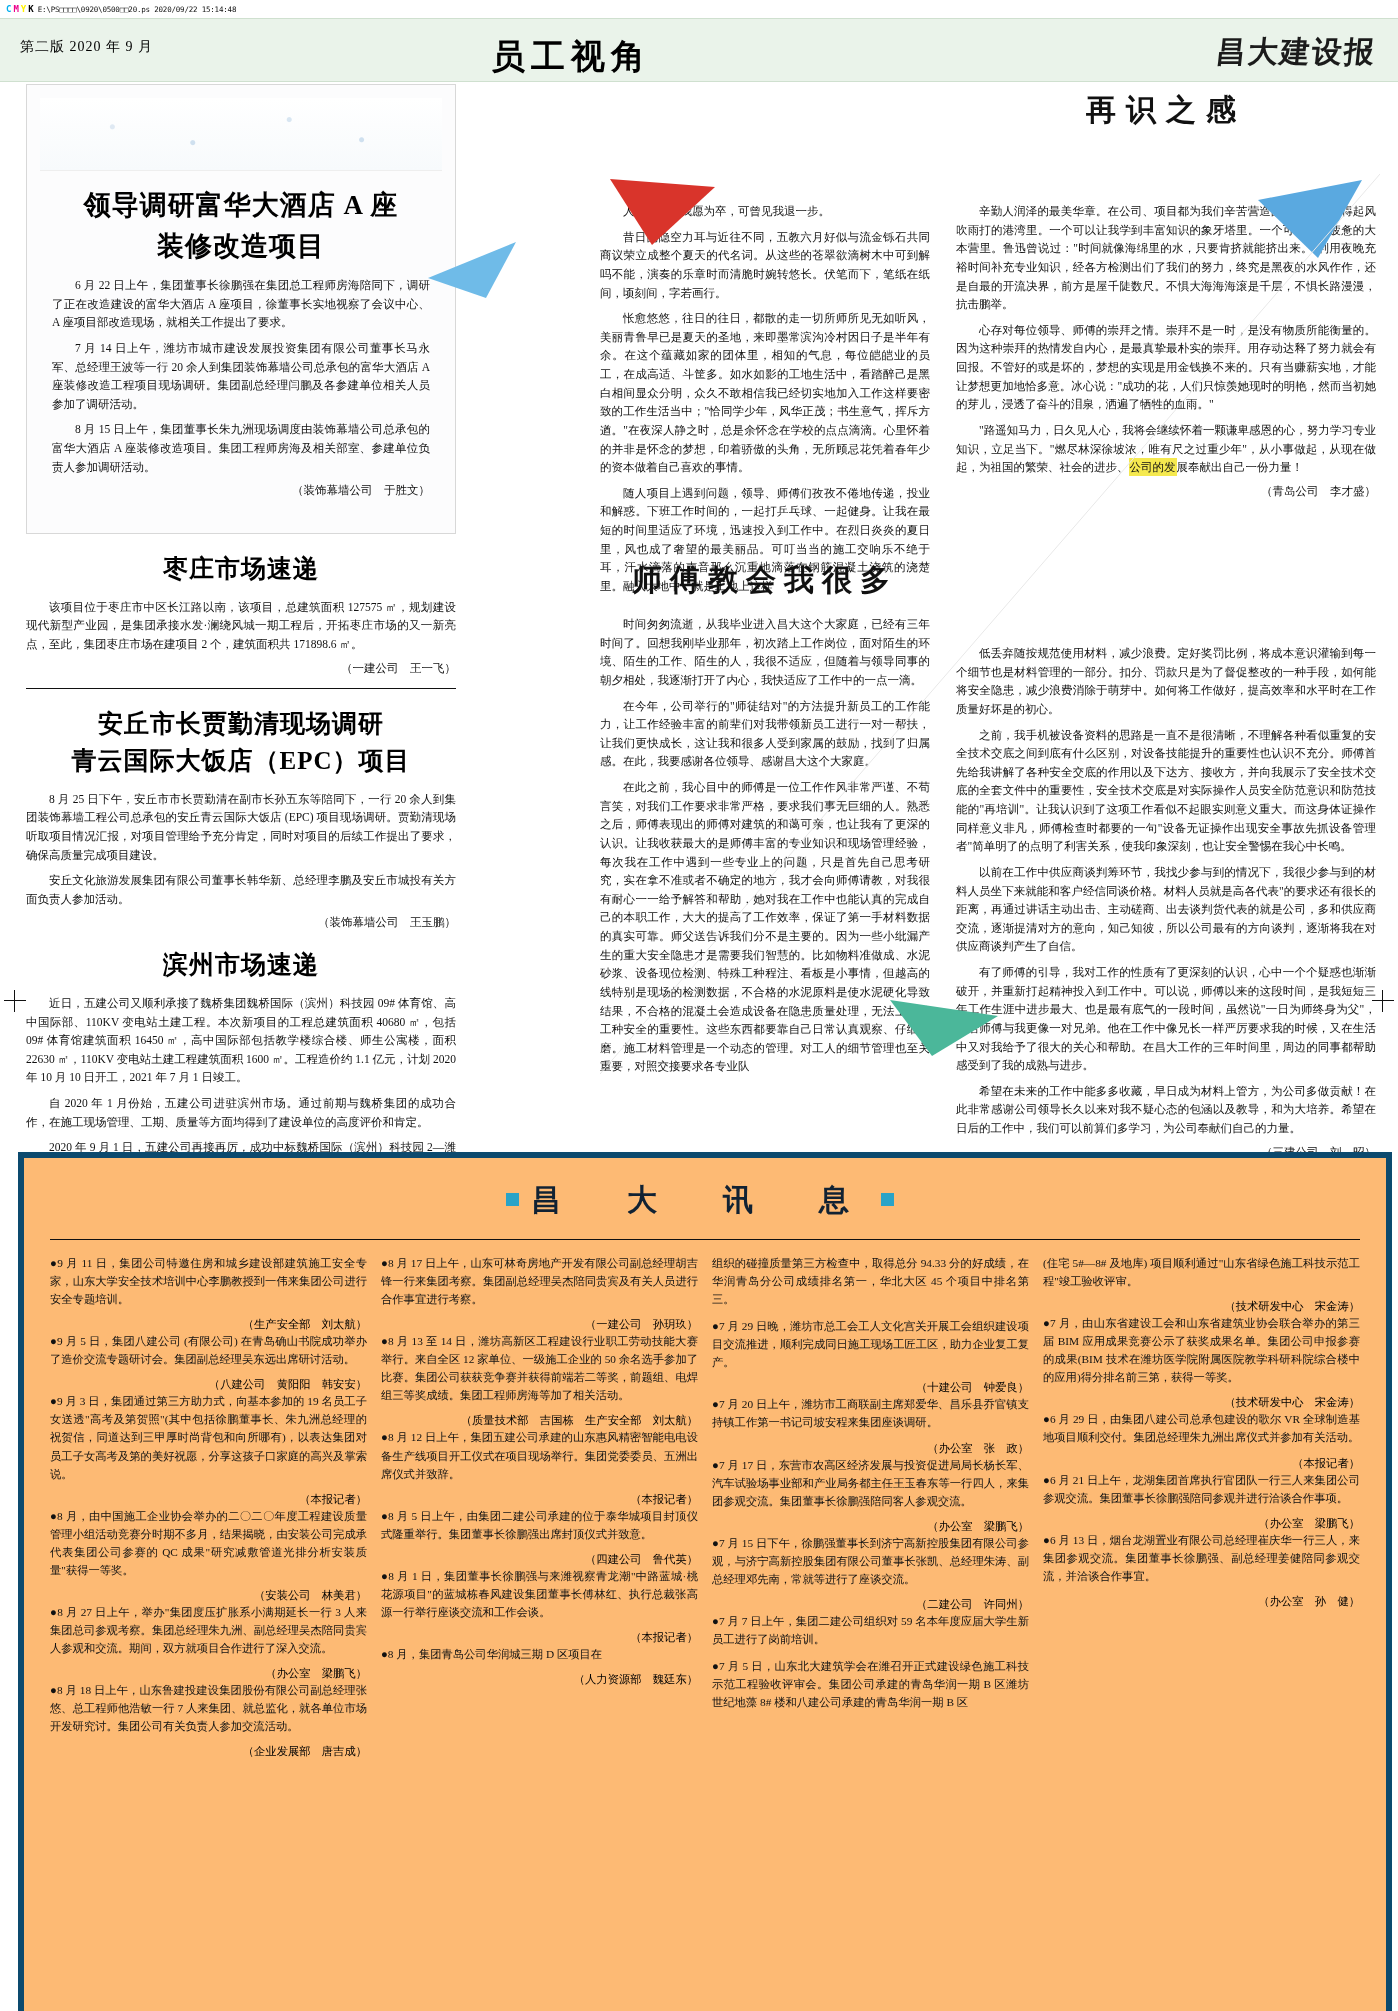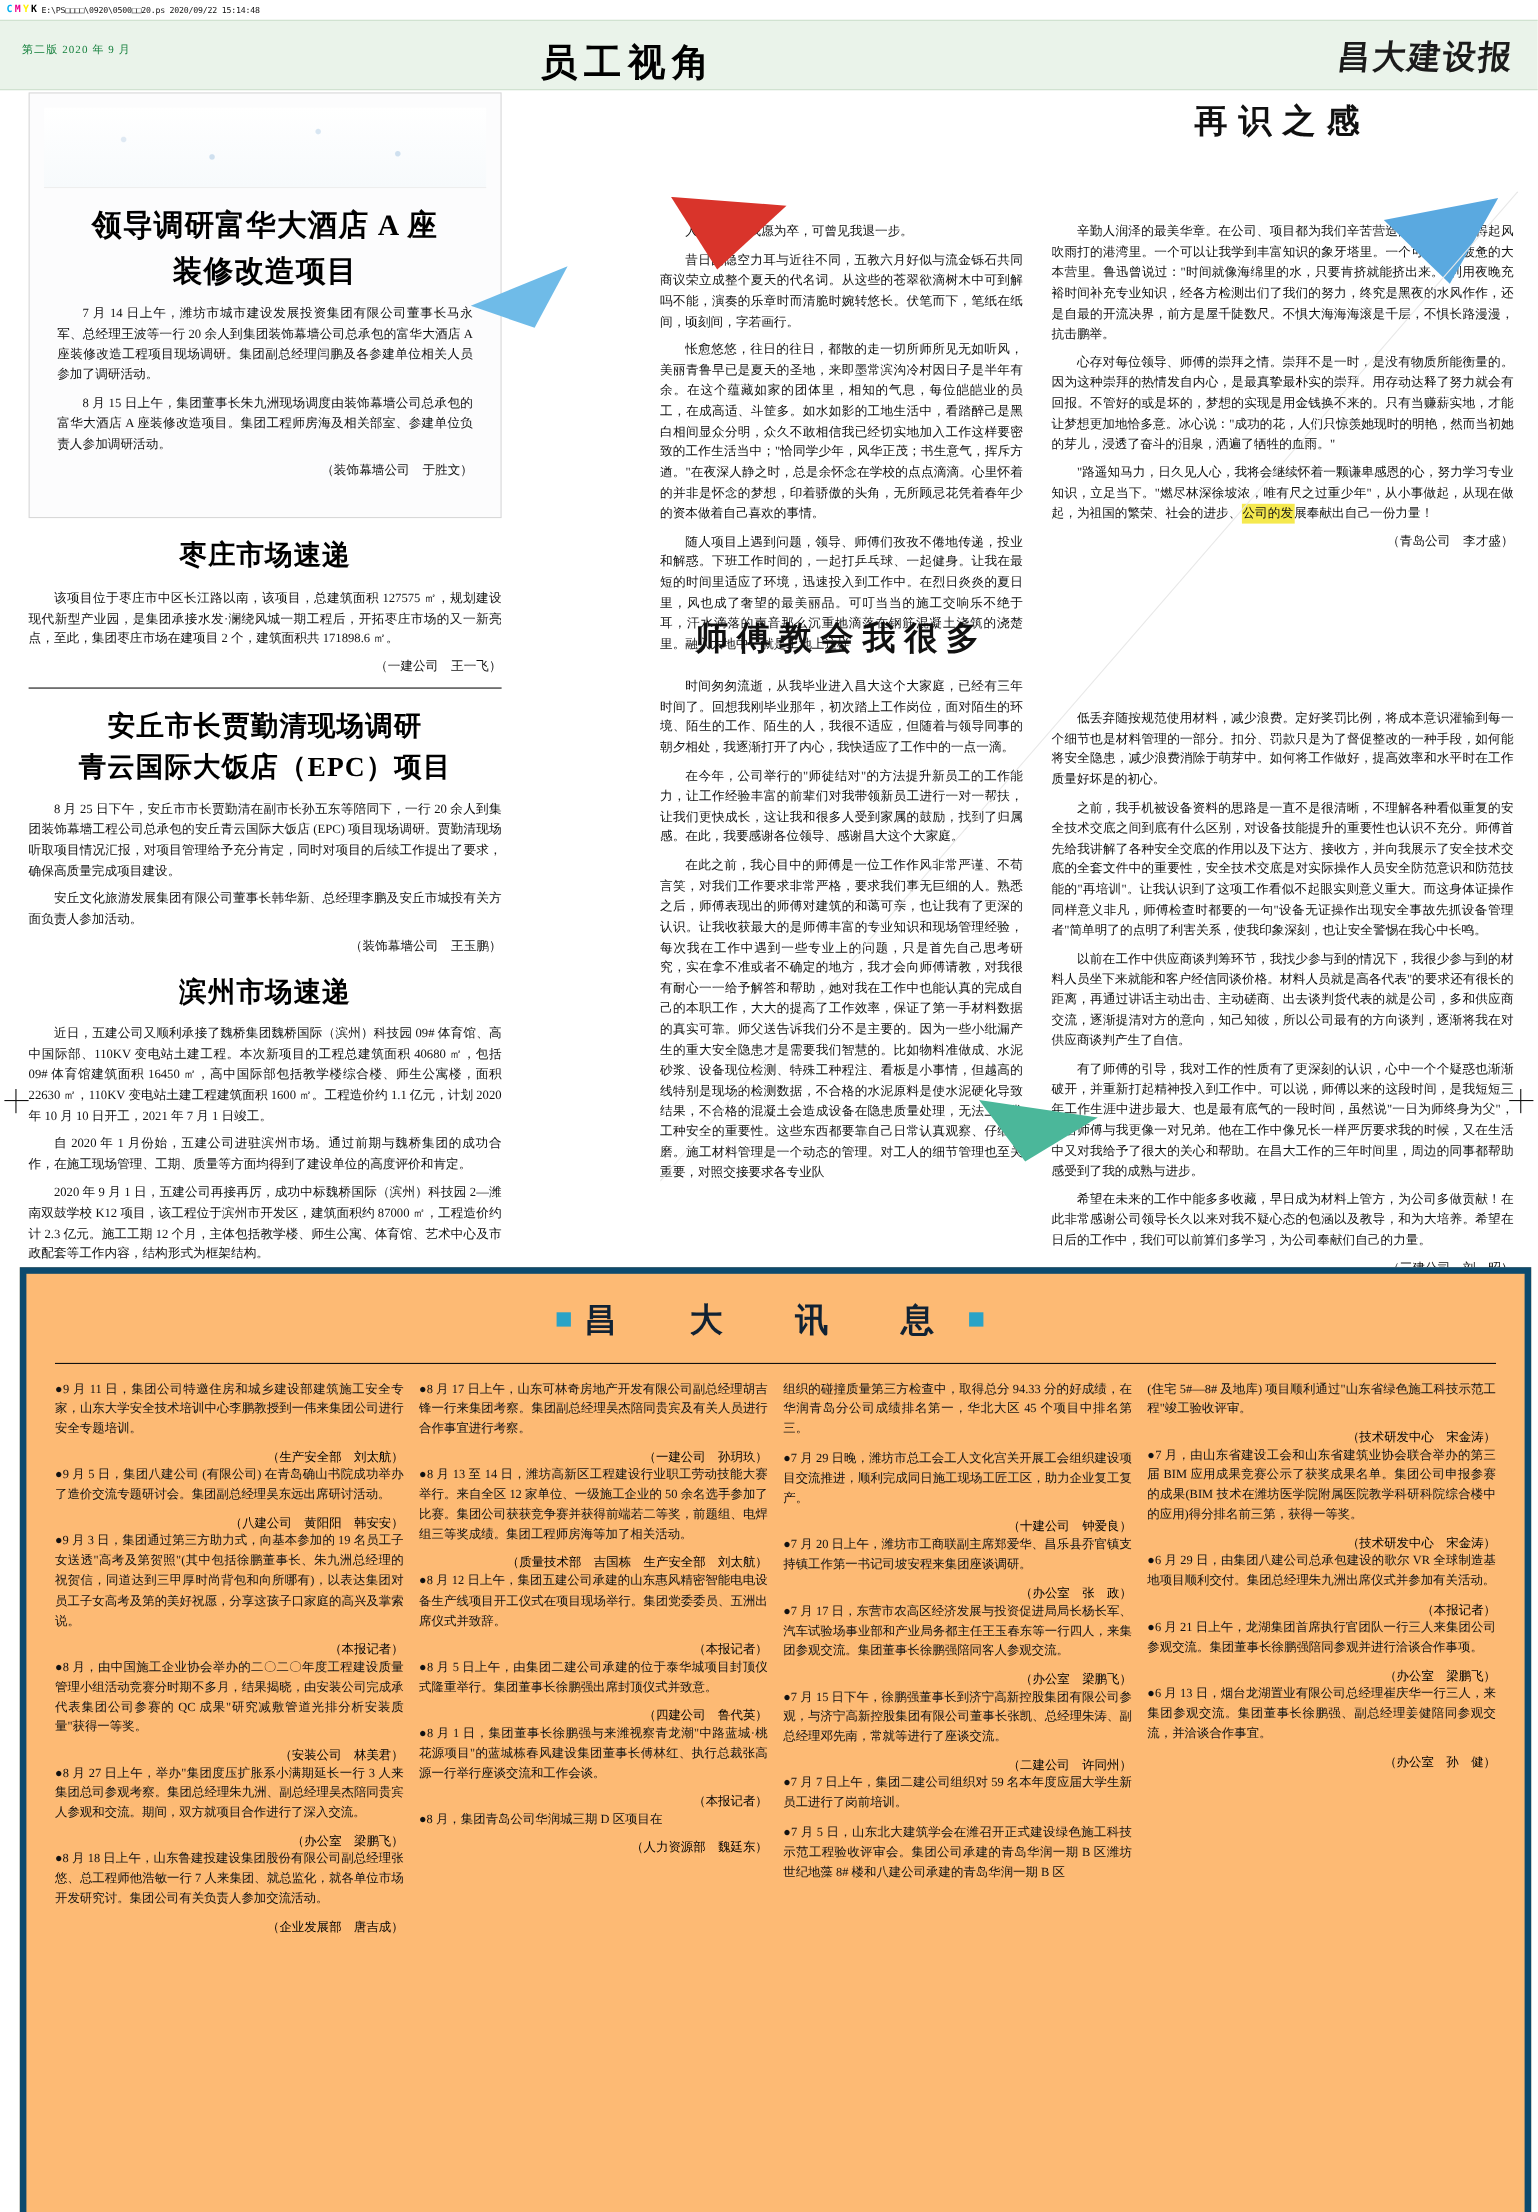--- a/index.html
+++ b/index.html
@@ -22,21 +22,21 @@
   .reg{position:absolute;width:22px;height:22px;}
   .reg:before,.reg:after{content:"";position:absolute;background:#111;}
   .reg:before{left:10px;top:0;width:1px;height:22px;}
   .reg:after{top:10px;left:0;height:1px;width:22px;}
   
   .masthead{
     position:absolute;left:0;top:18px;width:1398px;height:62px;
     background:#eaf3ea;border-top:1px solid #cfe0cf;border-bottom:1px solid #cfe0cf;
   }
   .issue{
-    position:absolute;left:20px;top:38px;font-size:10px;color:#15803d;letter-spacing:1px;
+    position:absolute;left:20px;top:38px;font-size:14px;color:#000000;letter-spacing:1px;
   }
   .paper-title{
     position:absolute;left:0;top:34px;width:1142px;text-align:center;
     font-size:34px;font-weight:bold;letter-spacing:6px;color:#000;
     font-family:"Liberation Serif", serif;
   }
   .brand{
     position:absolute;right:22px;top:32px;font-size:30px;font-weight:bold;color:#1b1b1b;
     letter-spacing:2px;font-family:"Liberation Serif",serif;
     transform:skewX(-6deg);
@@ -126,20 +126,21 @@
 <div class="brand">昌大建设报</div>
 
 <div class="page">
 
   <div class="col colL">
 
     <div class="artbox">
       <div class="art-illus"></div>
       <h1 class="headline">领导调研富华大酒店 A 座<br>装修改造项目</h1>
       <div style="padding:0 12px 10px 12px;">
+        <p class="body">6 月 22 日上午，集团董事长徐鹏强在集团总工程师房海陪同下，调研了正在改造建设的富华大酒店 A 座项目，徐董事长实地视察了会议中心、A 座项目部改造现场，就相关工作提出了要求。</p>
         <p class="body">7 月 14 日上午，潍坊市城市建设发展投资集团有限公司董事长马永军、总经理王波等一行 20 余人到集团装饰幕墙公司总承包的富华大酒店 A 座装修改造工程项目现场调研。集团副总经理闫鹏及各参建单位相关人员参加了调研活动。</p>
         <p class="body">8 月 15 日上午，集团董事长朱九洲现场调度由装饰幕墙公司总承包的富华大酒店 A 座装修改造项目。集团工程师房海及相关部室、参建单位负责人参加调研活动。</p>
         <div class="byline">（装饰幕墙公司　于胜文）</div>
       </div>
     </div>
 
     <h2 class="headline2">枣庄市场速递</h2>
     <p class="body">该项目位于枣庄市中区长江路以南，该项目，总建筑面积 127575 ㎡，规划建设现代新型产业园，是集团承接水发·澜绕风城一期工程后，开拓枣庄市场的又一新亮点，至此，集团枣庄市场在建项目 2 个，建筑面积共 171898.6 ㎡。</p>
     <div class="byline">（一建公司　王一飞）</div>
 

